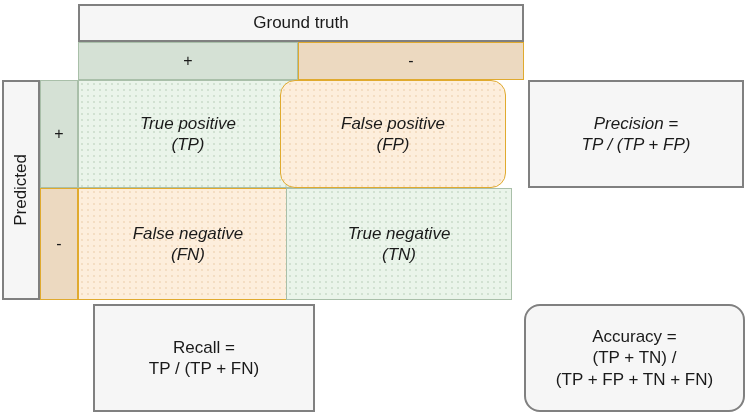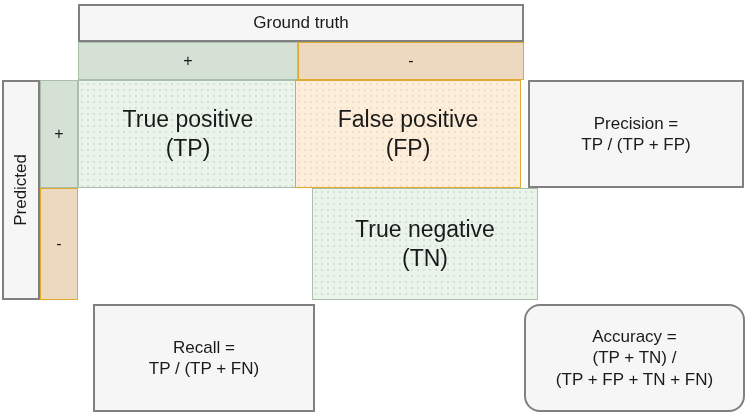--- a/index.html
+++ b/index.html
@@ -42,21 +42,22 @@
     background: #d5e1d5;
     border: 1px solid #a9bfa9;
   }
   .hdr.neg {
     background: #ecd9c0;
     border: 1px solid #e0aa2e;
   }
 
   
   .cell {
-    font-size: 23px;
+    font-size: 17px;
+    font-style: italic;
   }
   .cell.green {
     background-color: #eaf4ea;
     background-image: radial-gradient(#cfe0cf 0.7px, transparent 0.8px);
     background-size: 6px 6px;
     border: 1px solid #a9bfa9;
   }
   .cell.orange {
     background-color: #fdeedc;
     background-image: radial-gradient(#f3dcc0 0.7px, transparent 0.8px);
@@ -85,28 +86,30 @@
     <span class="vertical">Predicted</span>
   </div>
 
   <div class="box hdr pos" style="left:40px; top:80px; width:38px; height:108px;">+</div>
 
   <div class="box hdr neg" style="left:40px; top:188px; width:38px; height:112px;">-</div>
 
   <div class="box cell green" style="left:78px; top:80px; width:220px; height:108px;">True positive
 (TP)</div>
 
-  <div class="box cell orange" style="left:295px; top:80px; width:226px; height:108px;">False positive
+  <div class="box cell orange" style="left:280px; top:80px; width:226px; height:108px;border-radius:15px;">False positive
 (FP)</div>
 
+  <div class="box cell orange" style="left:78px; top:188px; width:220px; height:112px;">False negative
+(FN)</div>
 
-  <div class="box cell green" style="left:312px; top:188px; width:226px; height:112px;">True negative
+  <div class="box cell green" style="left:286px; top:188px; width:226px; height:112px;">True negative
 (TN)</div>
 
-  <div class="box plain" style="left:528px; top:80px; width:216px; height:108px;">Precision =
+  <div class="box plain" style="left:528px; top:80px; width:216px; height:108px;font-style:italic;">Precision =
 TP / (TP + FP)</div>
 
   <div class="box plain" style="left:93px; top:304px; width:222px; height:108px;">Recall =
 TP / (TP + FN)</div>
 
   <div class="box plain" style="left:524px; top:304px; width:221px; height:108px;border-radius:16px;">Accuracy =
 (TP + TN) /
 (TP + FP + TN + FN)</div>
 
 </div>

